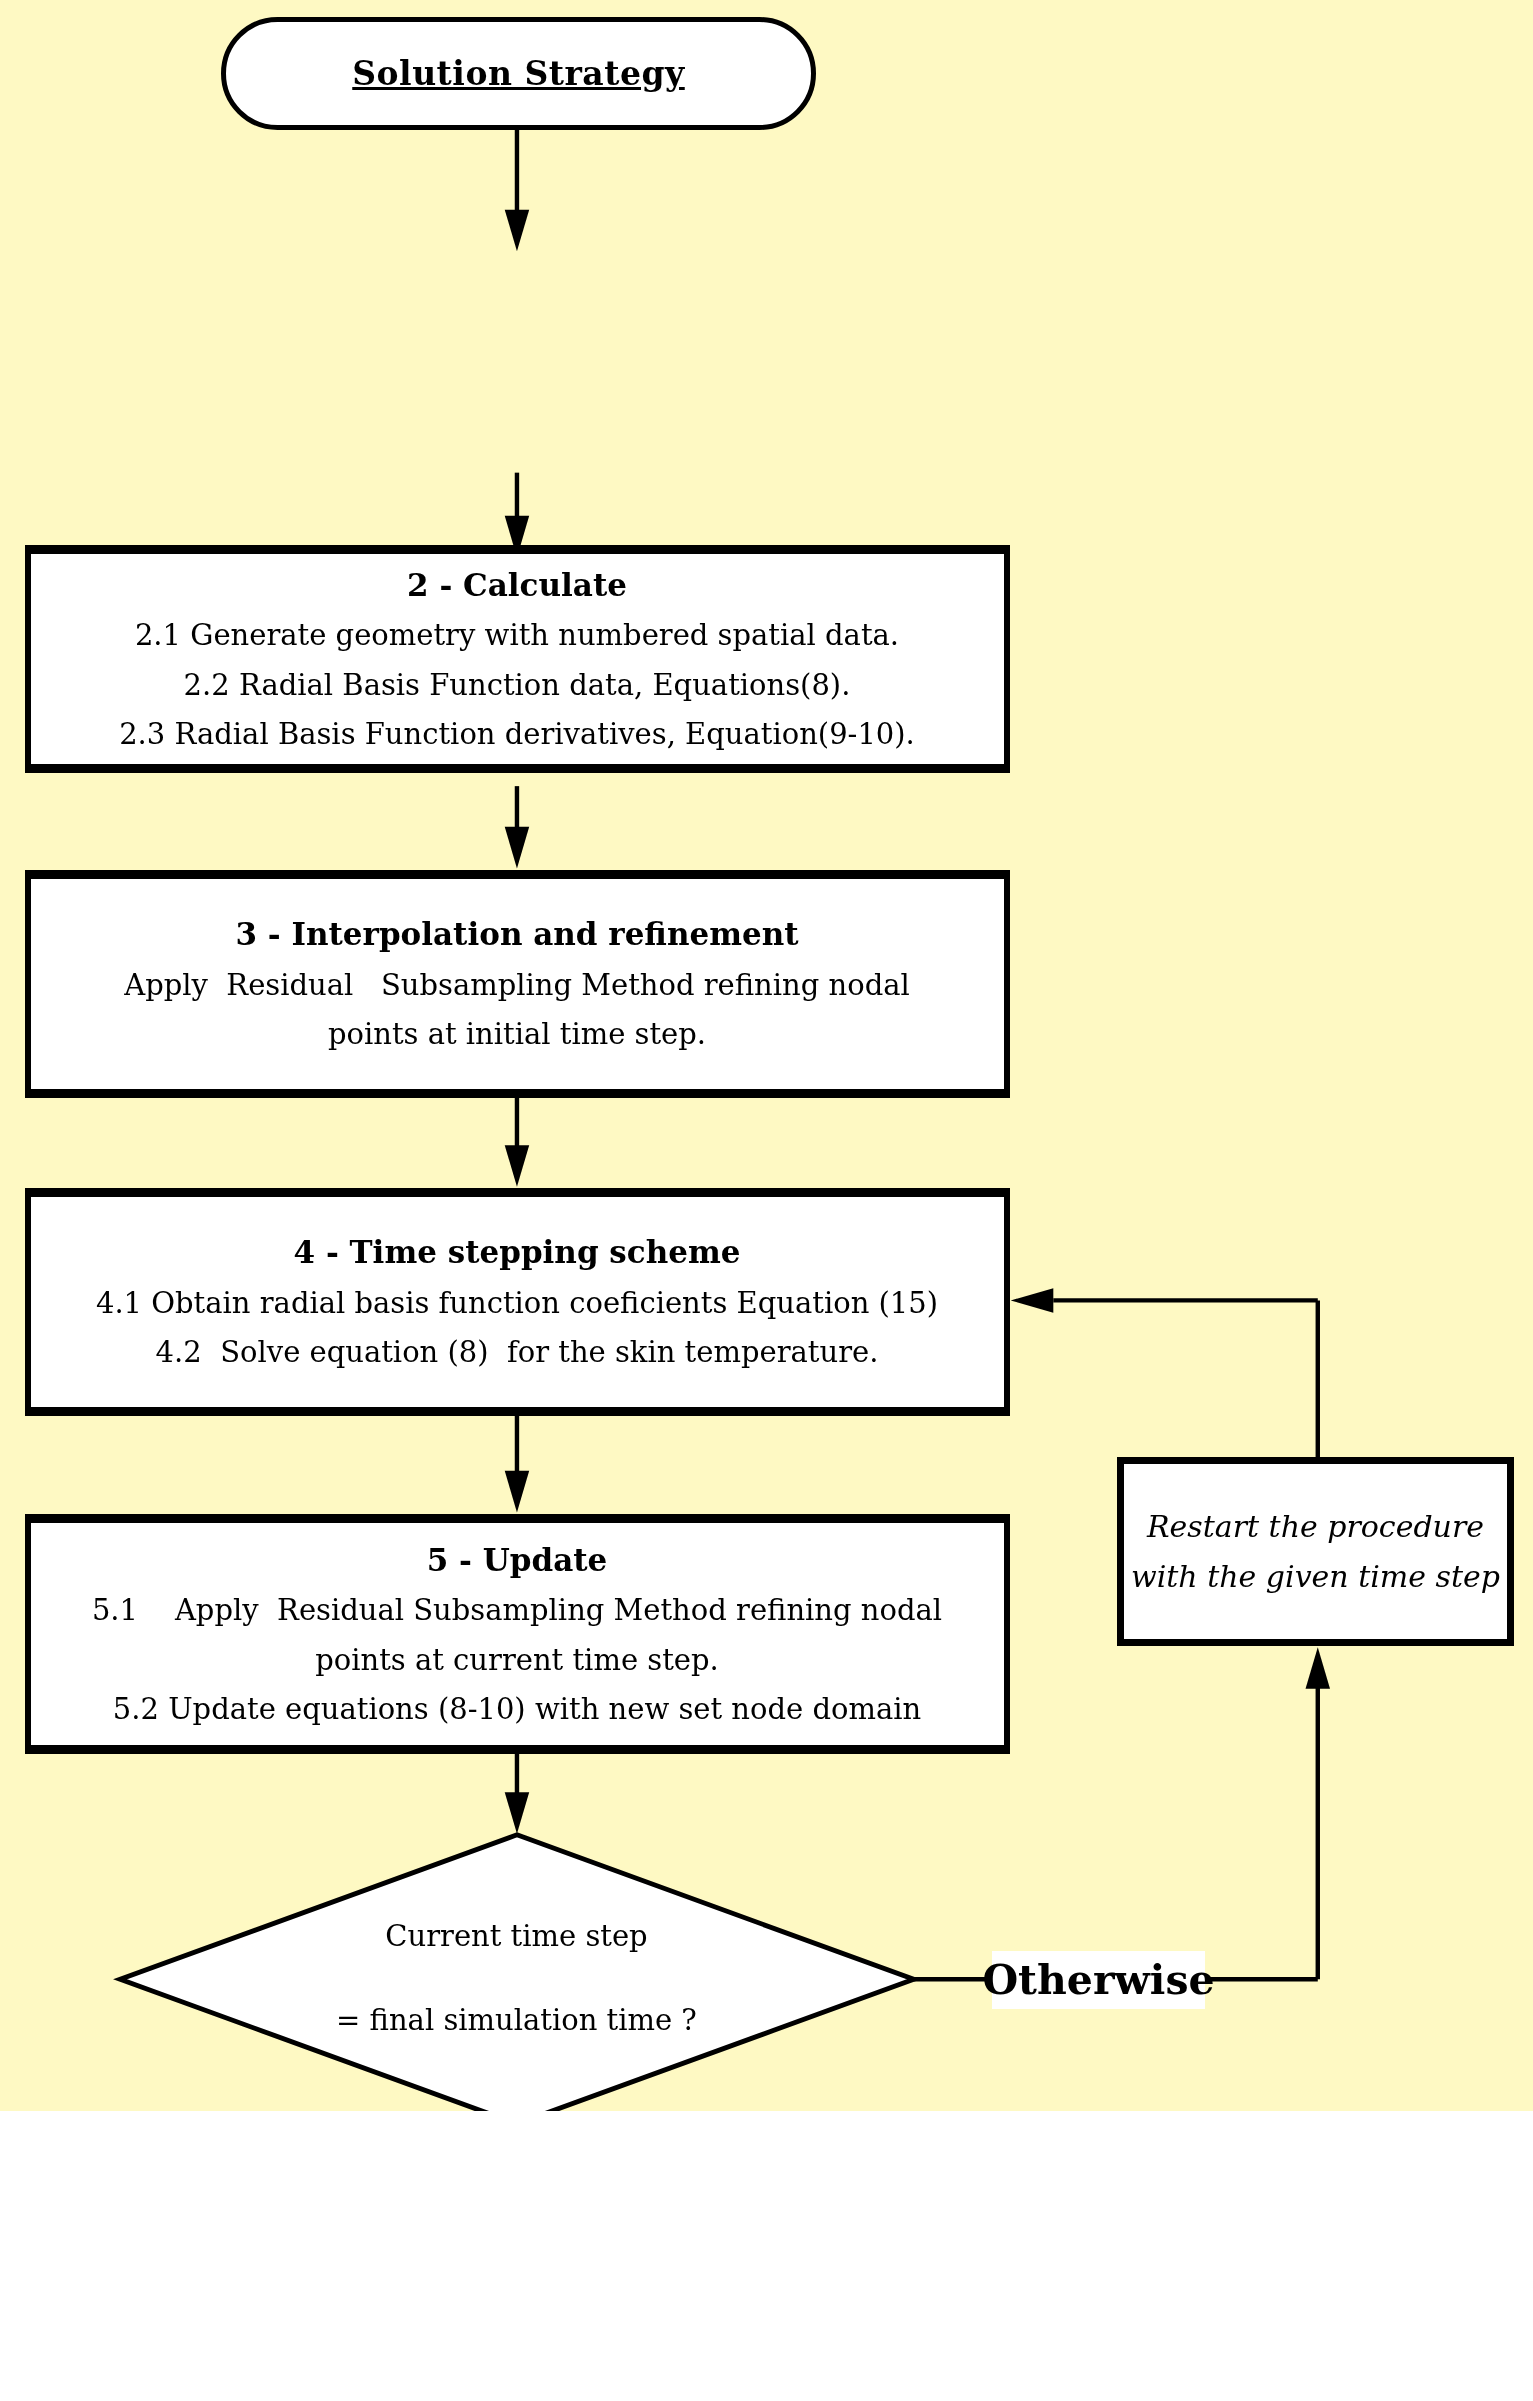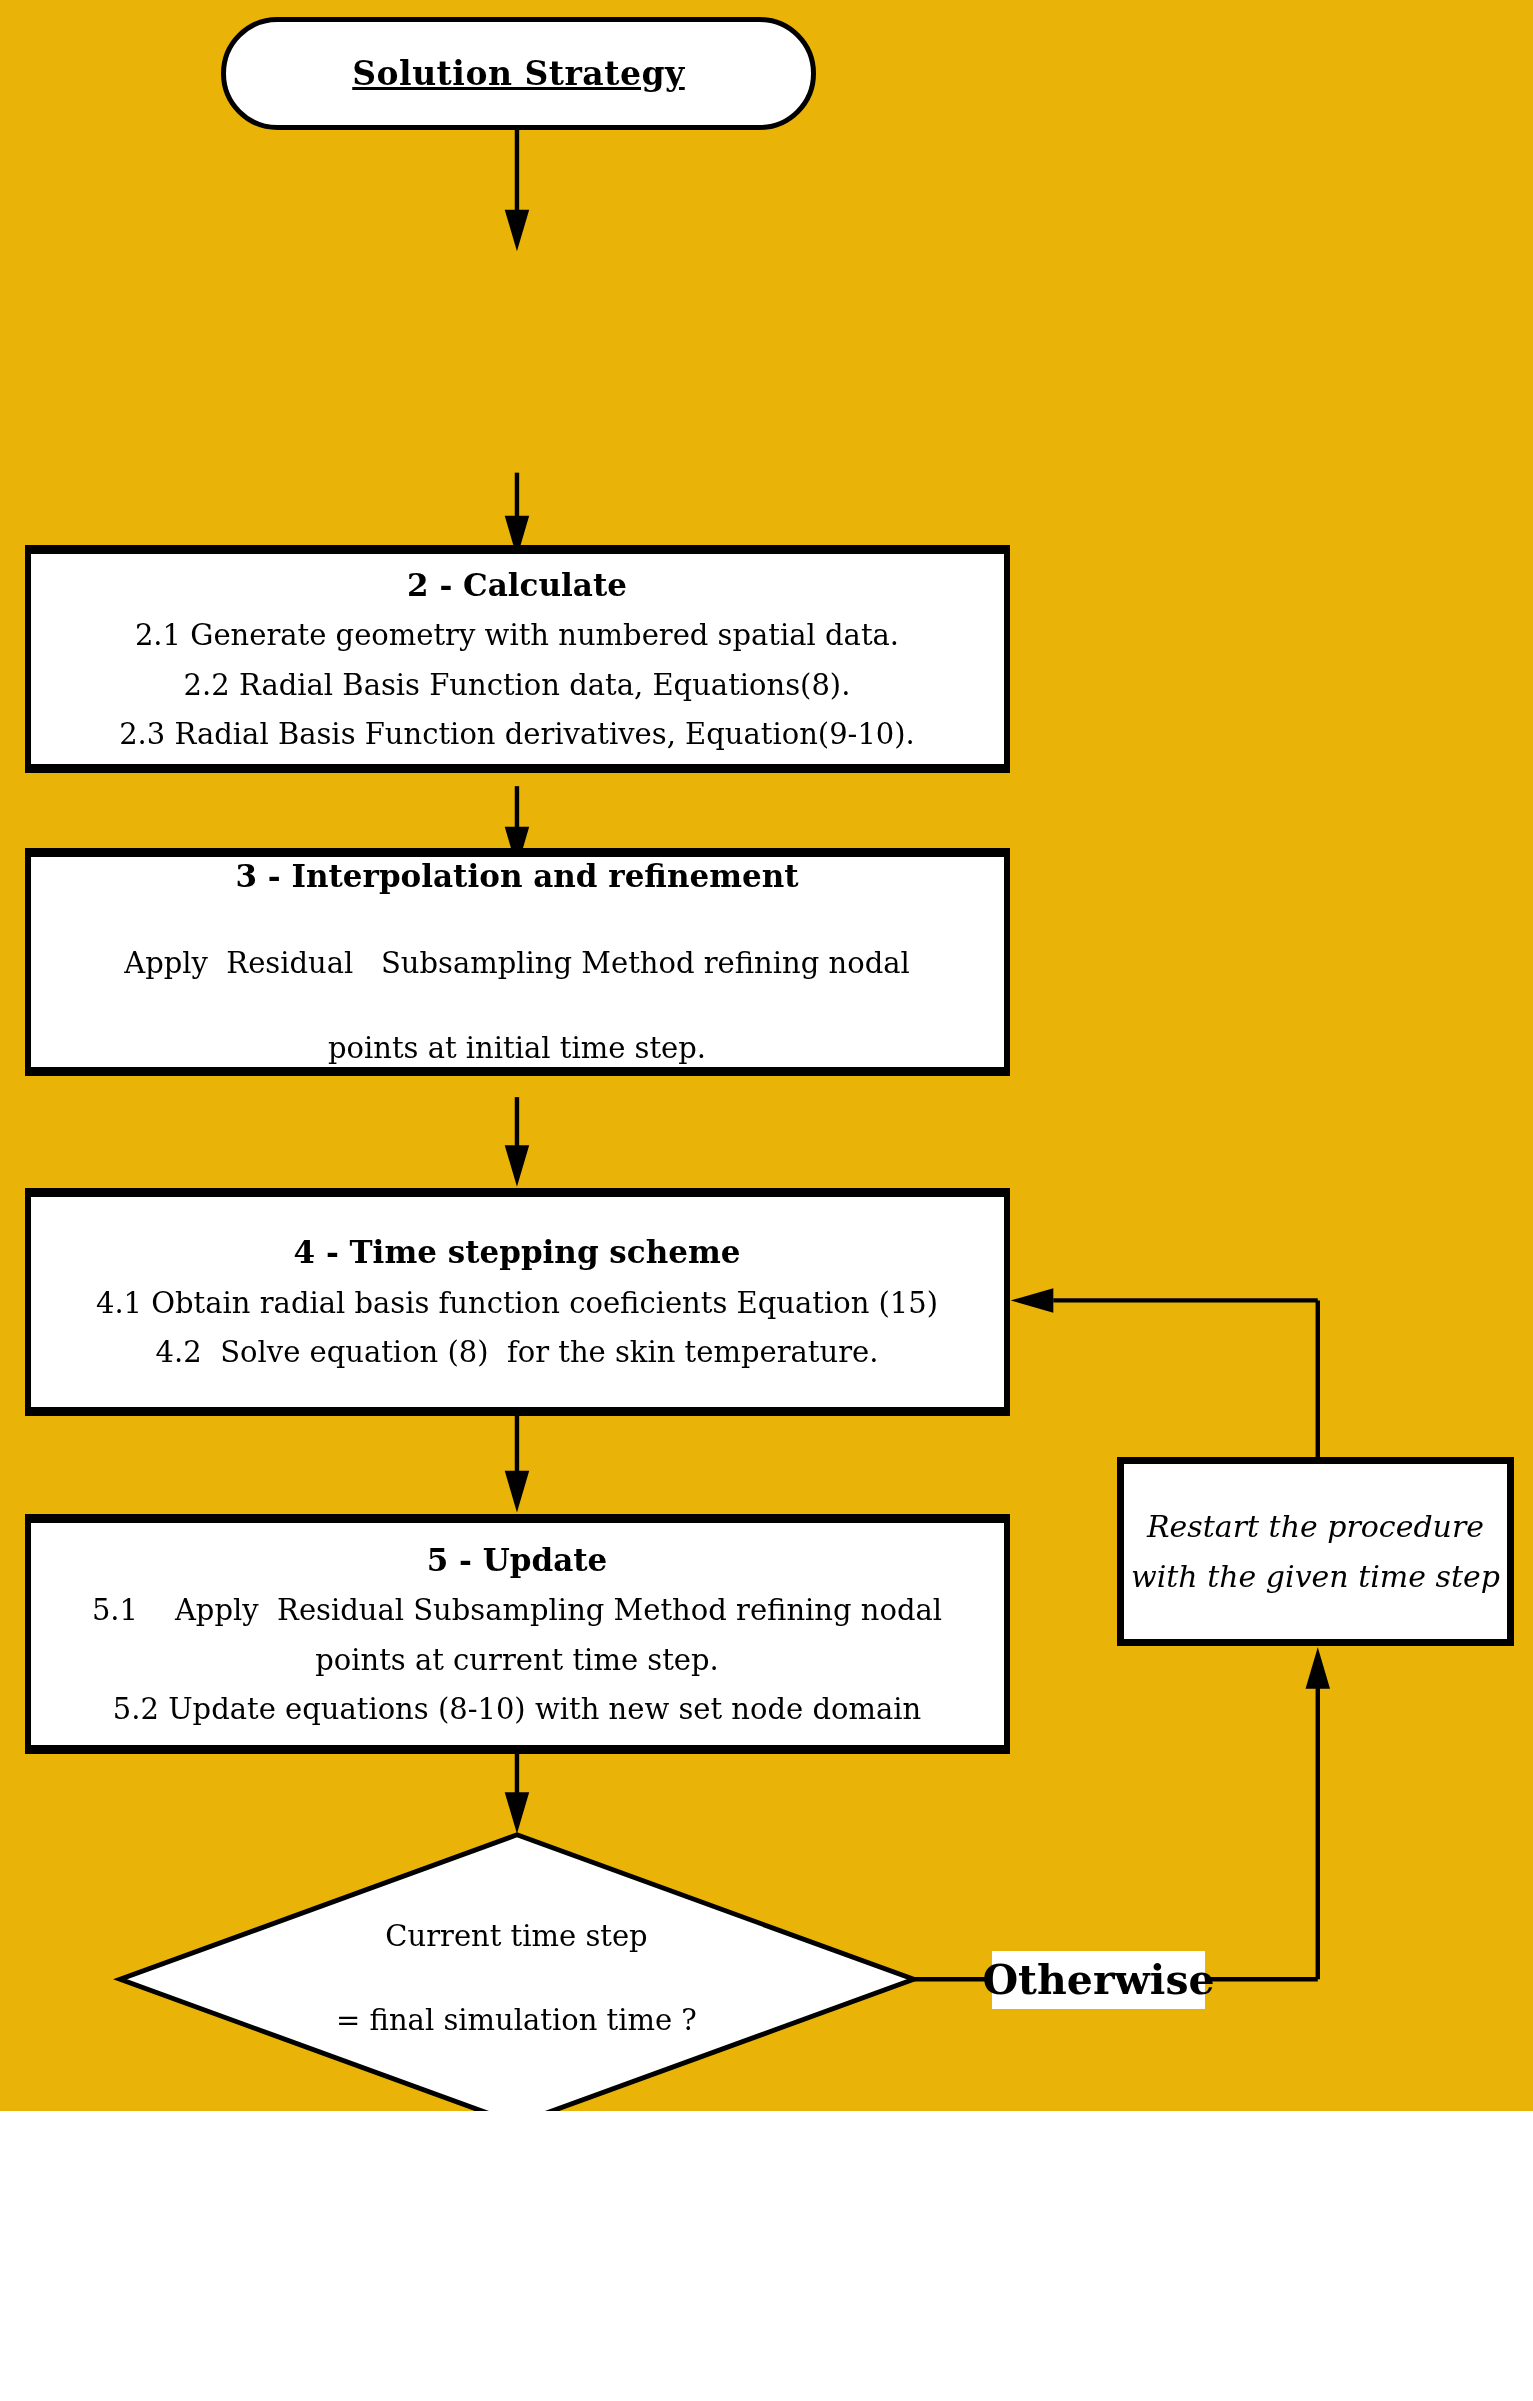--- a/index.html
+++ b/index.html
@@ -4,21 +4,21 @@
 <style>
   html, body {
     margin: 0;
     padding: 0;
     background: #ffffff;
   }
   .canvas {
     position: relative;
     width: 1534px;
     height: 2111px;
-    background: #eab308;
+    background: #fef9c3;
     font-family: "DejaVu Serif", "Liberation Serif", serif;
     color: #000000;
     overflow: hidden;
   }
   .connectors {
     position: absolute;
     left: 0;
     top: 0;
   }
   .connectors line {
@@ -158,21 +158,21 @@
   </div>
 
 
   <div class="node process" style="left:24.5px; top:525px; width:985px; height:228px;margin-top:20px;">
     <div class="box-header">2 - Calculate</div>
     <div class="box-line">2.1 Generate geometry with numbered spatial data.</div>
     <div class="box-line">2.2 Radial Basis Function data, Equations(8).</div>
     <div class="box-line">2.3 Radial Basis Function derivatives, Equation(9-10).</div>
   </div>
 
-  <div class="node process" style="left:24.5px; top:848px; width:985px; height:228px;gap:36px;">
+  <div class="node process" style="left:24.5px; top:870px; width:985px; height:228px;">
     <div class="box-header">3 - Interpolation and refinement</div>
     <div class="box-line">Apply  Residual   Subsampling Method refining nodal</div>
     <div class="box-line">points at initial time step.</div>
   </div>
 
   <div class="node process" style="left:24.5px; top:1188px; width:985px; height:228px;">
     <div class="box-header">4 - Time stepping scheme</div>
     <div class="box-line">4.1 Obtain radial basis function coeficients Equation (15)</div>
     <div class="box-line">4.2  Solve equation (8)  for the skin temperature.</div>
   </div>

